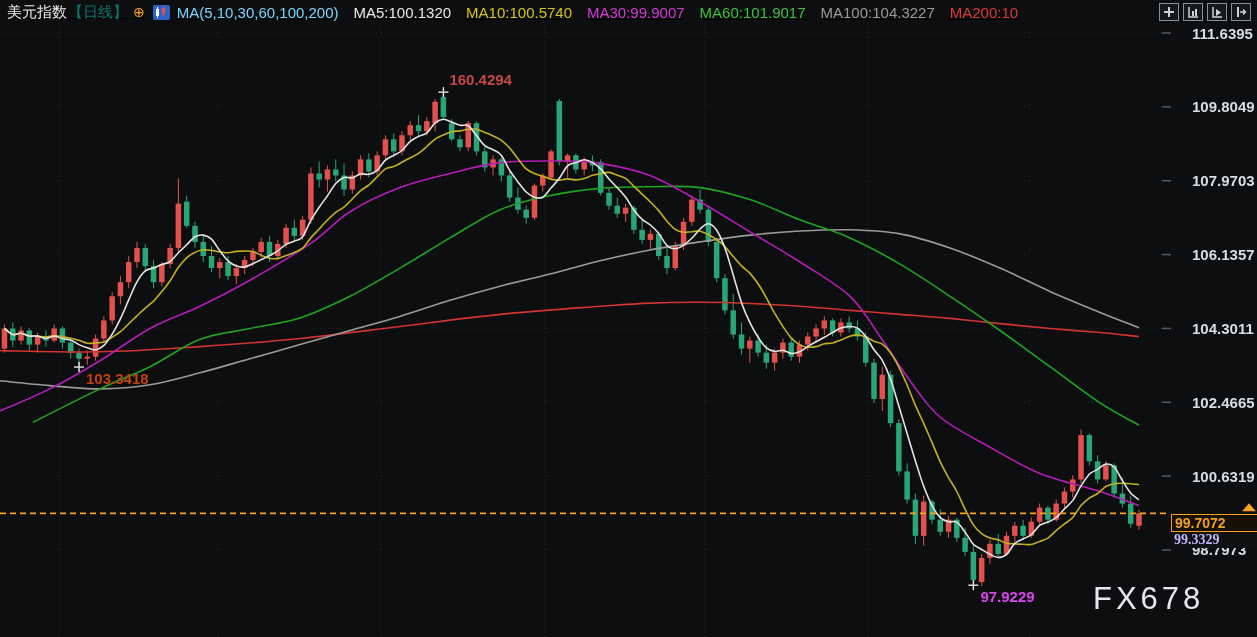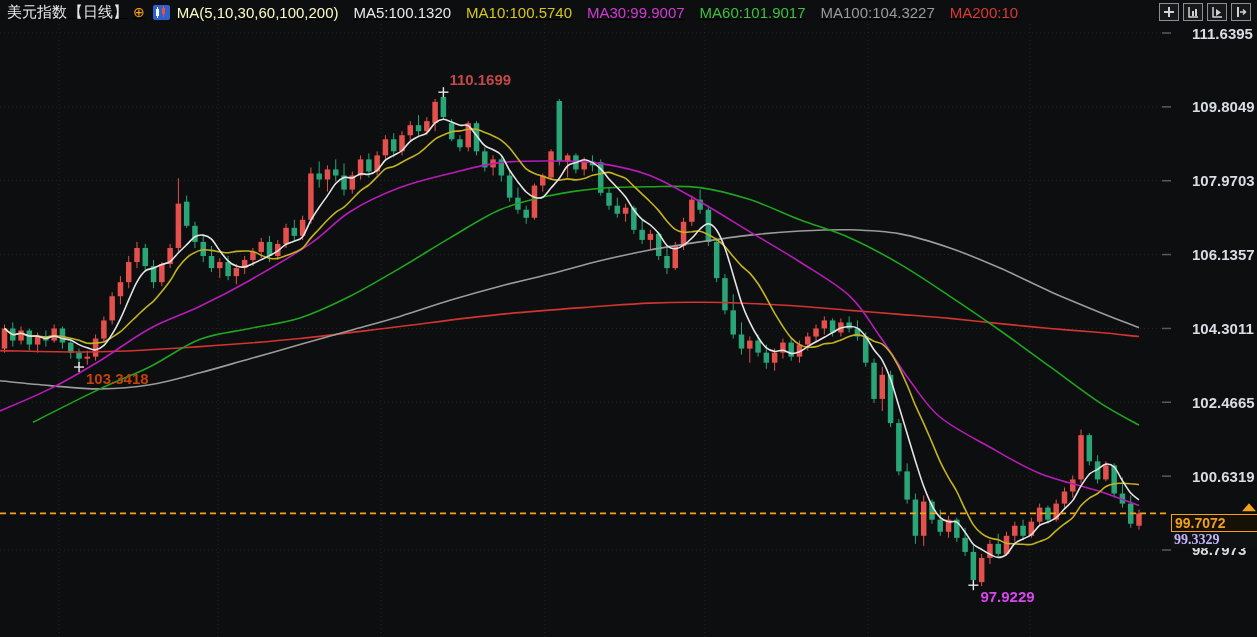--- a/index.html
+++ b/index.html
@@ -10,25 +10,25 @@
   .axis-label{position:absolute;font-size:15px;font-weight:700;color:#d9dde3;letter-spacing:0;margin-left:16px;}
   .annot{position:absolute;font-size:15px;font-weight:700;white-space:nowrap;}
   .price-box{position:absolute;left:1171px;width:84px;height:16px;line-height:16px;
     font-size:14px;font-weight:700;padding-left:3px;}
   .price-box.cur{border:1px solid #f7a21b;background:#161006;color:#f0a11e;}
   .price-box.sec{background:#101113;color:#c4b5fd;font-family:Liberation Serif, serif;}
   .watermark{position:absolute;font-size:31px;color:#e6e7ea;letter-spacing:4px;font-weight:400;}
   .hdr{position:absolute;left:0;top:0;width:1257px;height:24px;display:flex;align-items:center;
     z-index:5;font-size:15px;text-decoration:underline;}
   .hdr .t{color:#e8e8e8;margin-left:7px;font-weight:400;}
-  .hdr .tf{color:#e5e5e5;margin-left:1px;}
+  .hdr .tf{color:#0f766e;margin-left:1px;}
   .hdr .plus{color:#f7a21b;margin-left:5px;font-size:14px;cursor:pointer;}
   .hdr .kicon{margin-left:8px;width:17px;height:15px;border-radius:2px;background:#2f62c9;
     position:relative;display:inline-block;}
-  .hdr .malabel{color:#fef9c3;margin-left:7px;}
+  .hdr .malabel{color:#7dd3fc;margin-left:7px;}
   .hdr .maval{margin-left:15px;font-weight:400;}
   .winbtns{position:absolute;right:6px;top:3px;display:flex;gap:4px;z-index:6;}
   .winbtn{width:18px;height:16px;border:1px solid #8a8f96;background:#17181a;display:flex;
     align-items:center;justify-content:center;cursor:pointer;}
 </style>
 </head>
 <body>
 
 <div id="stage">
 
@@ -350,25 +350,26 @@
 
   <div id="overlay">
       <div class="axis-label" style="left: 1176px; top: 24.5px;">111.6395</div>
       <div class="axis-label" style="left: 1176px; top: 98.357px;">109.8049</div>
       <div class="axis-label" style="left: 1176px; top: 172.214px;">107.9703</div>
       <div class="axis-label" style="left: 1176px; top: 246.071px;">106.1357</div>
       <div class="axis-label" style="left: 1176px; top: 319.928px;">104.3011</div>
       <div class="axis-label" style="left: 1176px; top: 393.785px;">102.4665</div>
       <div class="axis-label" style="left: 1176px; top: 467.642px;">100.6319</div>
       <div class="axis-label" style="left: 1176px; top: 541.499px; text-align: center;">98.7973</div>
-      <div class="annot" style="left: 449.394px; top: 71.1629px; color: rgb(197, 72, 72);">110.1699</div>
+      <div class="annot" style="left: 449.394px; top: 71.1629px; color: rgb(197, 72, 72);">160.4294</div>
       <div class="annot" style="left: 86.0292px; top: 370.047px; color: #c2410c;">103.3418</div>
       <div class="annot" style="left: 980.38px; top: 588.2px; color: #d946ef;">97.9229</div>
       <div class="price-box cur" style="top: 514.368px;">99.7072</div>
       <div class="price-box sec" style="top: 532.368px;">99.3329</div>
+      <div class="watermark" style="left: 1093px; top: 581px;">FX678</div>
     </div>
 
   <div class="hdr">
     <span class="t">美元指数</span>
     <span class="tf">【日线】</span>
     <span class="plus">⊕</span>
     <span class="kicon">
       <svg width="17" height="15">
         <rect x="3" y="4" width="3" height="7" fill="#ffffff"></rect>
         <line x1="4.5" y1="2" x2="4.5" y2="13" stroke="#ffffff" stroke-width="1"></line>

